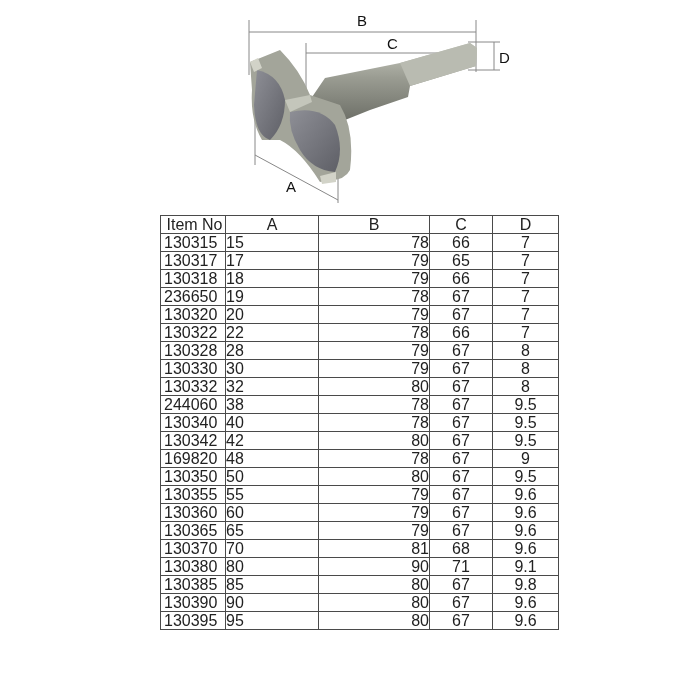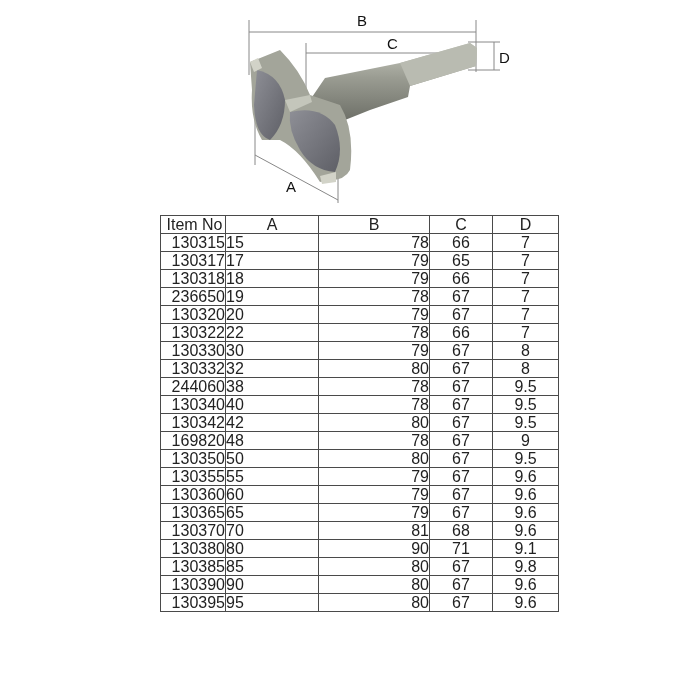--- a/index.html
+++ b/index.html
@@ -2,21 +2,21 @@
 <html><head>
 <meta charset="utf-8">
 <style>
   html, body { margin:0; padding:0; background:#ffffff; }
   body { width:700px; height:700px; position:relative; overflow:hidden; font-family:"Liberation Sans", sans-serif; }
   .diagram { position:absolute; left:0; top:0; width:700px; height:210px; }
   .dim-label { position:absolute; font-size:15px; color:#111; font-family:"Liberation Sans", sans-serif; }
   table.spec { position:absolute; left:160px; top:215px; border-collapse:collapse; font-size:16px; color:#222; }
   table.spec td, table.spec th { border:1px solid #4a4a4a; height:17px; padding:0; line-height:17px; font-weight:normal; }
   table.spec th { text-align:center; }
-  .c-item { width:61px; text-align:right; padding-left:3px !important; }
+  .c-item { width:61px; text-align:left; padding-left:3px !important; }
   .c-a { width:92px; text-align:left; }
   .c-b { width:110px; text-align:right; }
   .c-c { width:62px; text-align:center; }
   .c-d { width:65px; text-align:center; }
   th.c-item { text-align:left; }
 </style>
 </head>
 <body>
 
 <div class="diagram">
@@ -110,20 +110,27 @@
         <td class="c-d">7</td>
       </tr>
       <tr>
         <td class="c-item">130322</td>
         <td class="c-a">22</td>
         <td class="c-b">78</td>
         <td class="c-c">66</td>
         <td class="c-d">7</td>
       </tr>
       <tr>
+        <td class="c-item">130328</td>
+        <td class="c-a">28</td>
+        <td class="c-b">79</td>
+        <td class="c-c">67</td>
+        <td class="c-d">8</td>
+      </tr>
+      <tr>
         <td class="c-item">130330</td>
         <td class="c-a">30</td>
         <td class="c-b">79</td>
         <td class="c-c">67</td>
         <td class="c-d">8</td>
       </tr>
       <tr>
         <td class="c-item">130332</td>
         <td class="c-a">32</td>
         <td class="c-b">80</td>

